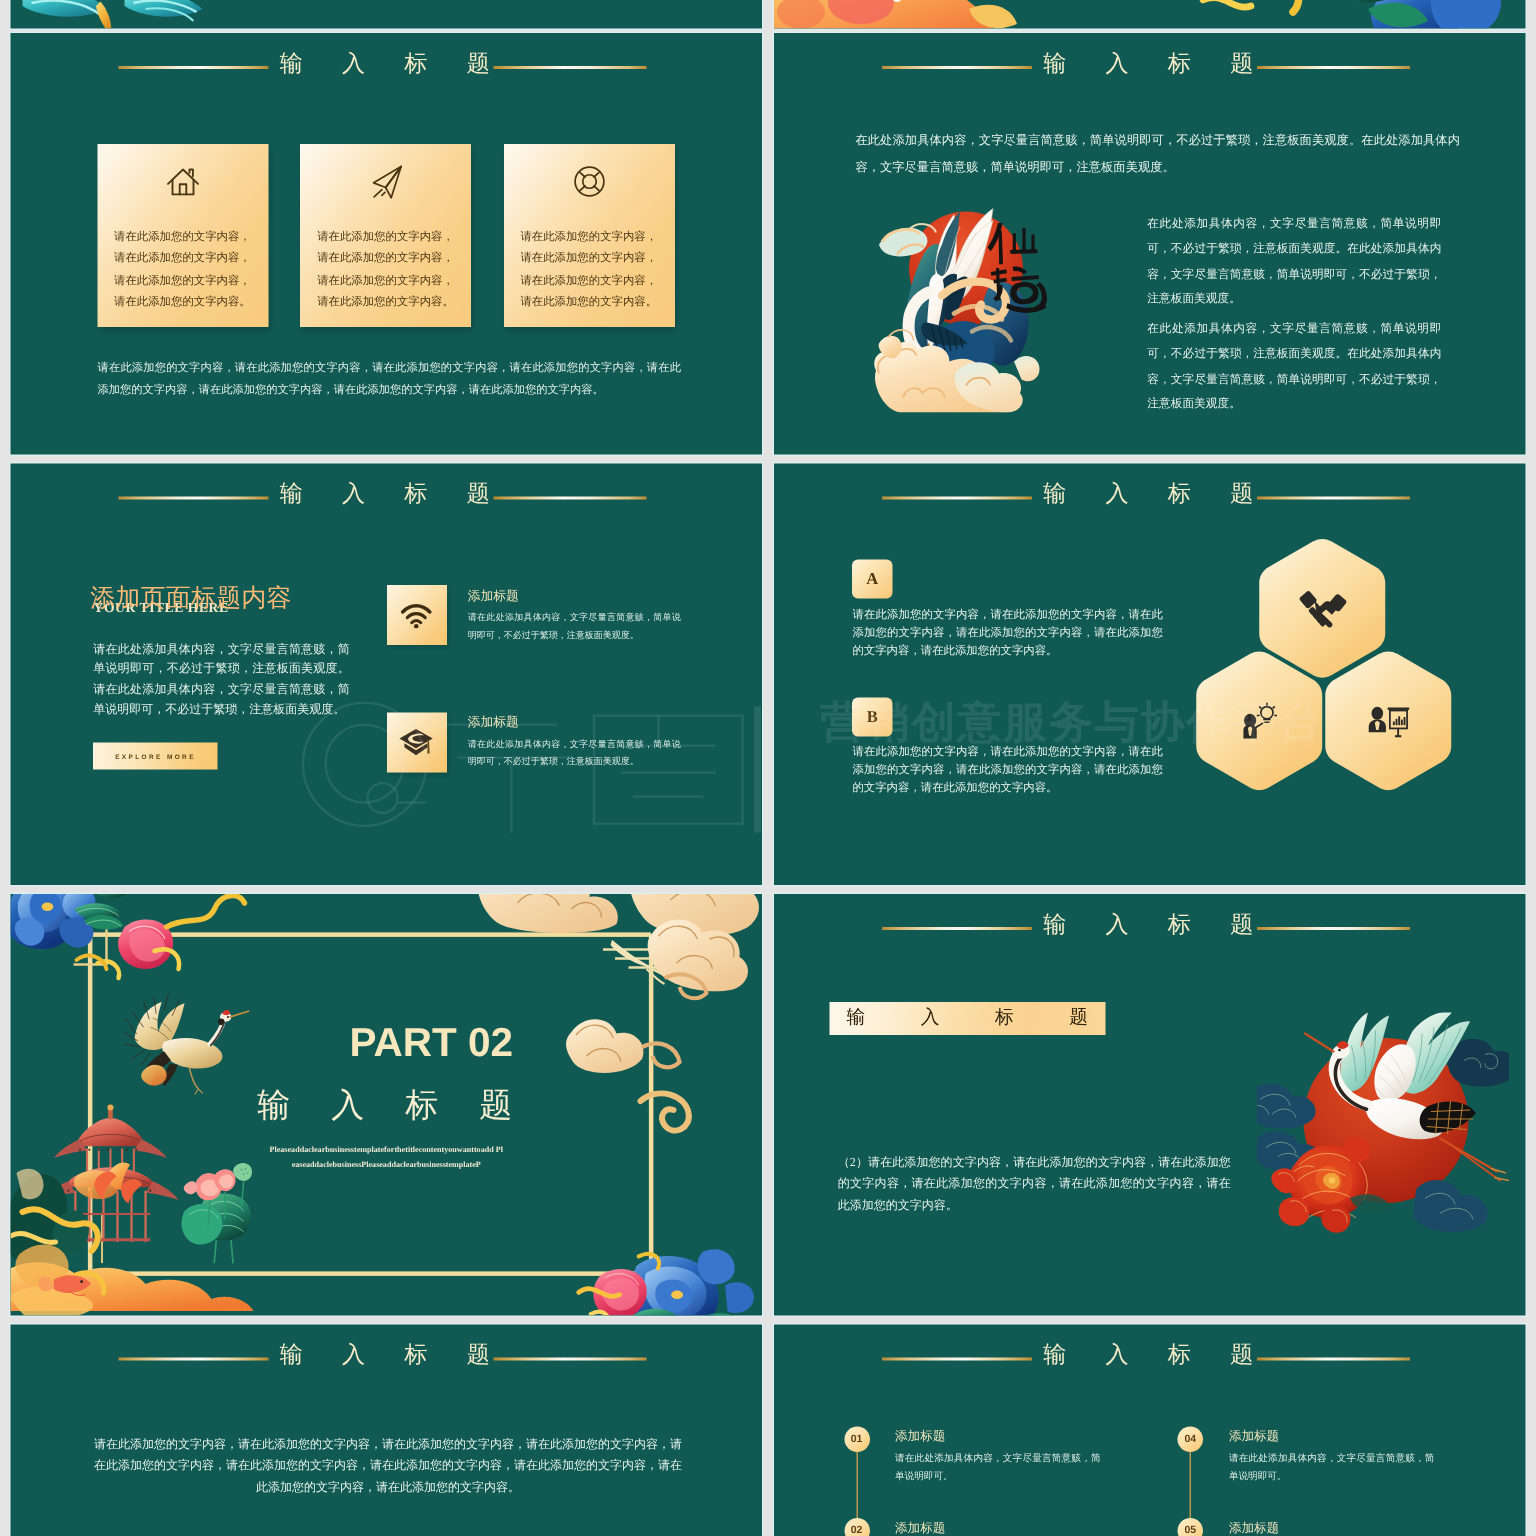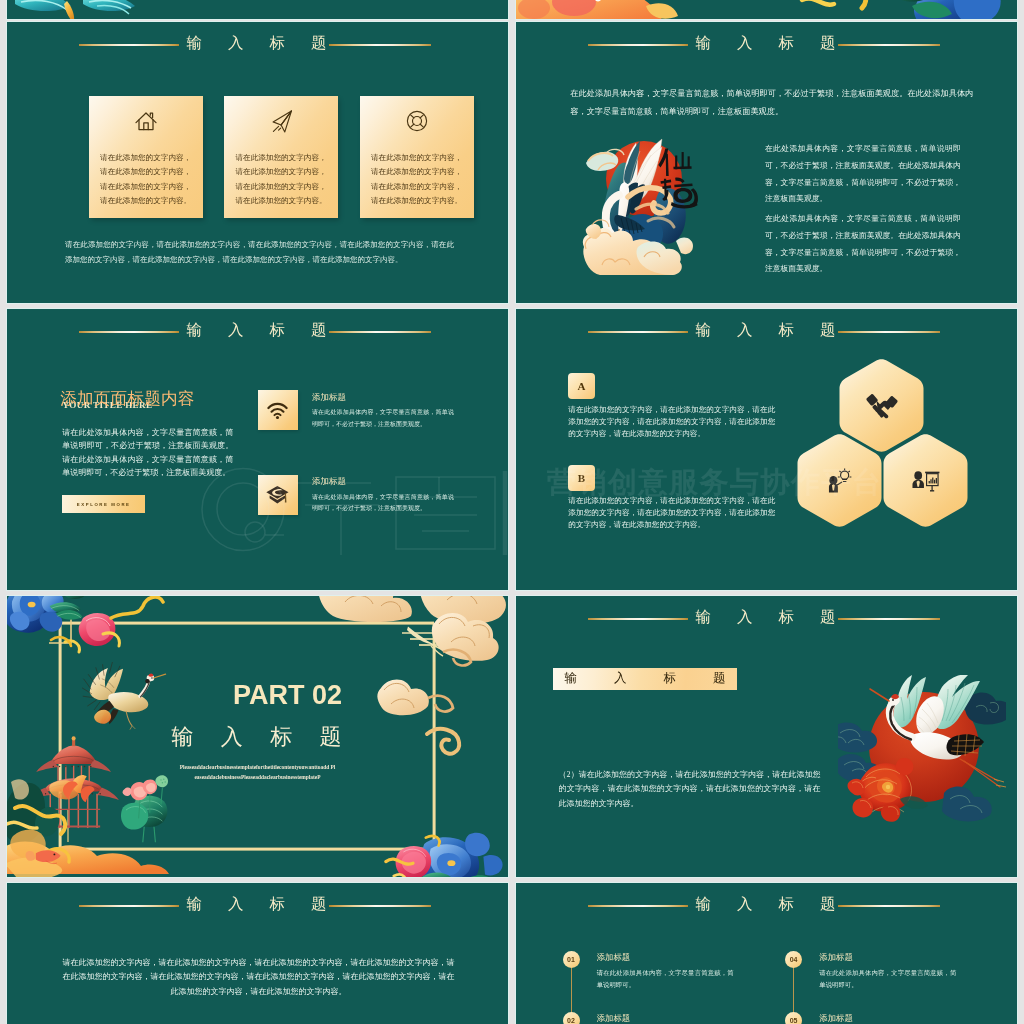--- a/index.html
+++ b/index.html
@@ -31,21 +31,21 @@
     background:linear-gradient(90deg,#b88c39 0%,#dbbd78 14%,#f7efdc 40%,#fdfaf2 55%,#e7d29a 78%,#c69a44 96%,#b2862f 100%);}
   .tb-line.r{left:322px;width:102px;
     background:linear-gradient(90deg,#b2862f 0%,#c69a44 5%,#e7d29a 24%,#fdfaf2 46%,#f7efdc 62%,#dbbd78 88%,#b88c39 100%);}
   .tb-title{position:absolute;left:179.5px;top:13.2px;width:140px;
     color:#f7ecc8;font-size:15.4px;line-height:15.5px;
     display:flex;justify-content:space-between;
     font-family:"Liberation Sans",sans-serif;font-weight:400;
   }
 
   
-  .cards{position:absolute;left:0;width:501px;top:0;height:350px;margin-left:24px;}
+  .cards{position:absolute;left:0;width:501px;top:0;height:350px;}
   .card{
     position:absolute;top:74px;width:114px;height:122px;
     background:linear-gradient(128deg,#fdf9ef 0%,#fdf0d9 14%,#fbe2b4 34%,#fad79a 52%,#f9cf87 72%,#f8cb7e 100%);
     box-shadow:1.5px 2.5px 5px rgba(0,0,0,.22);
   }
   .card1{left:57.6px}
   .card2{left:193px}
   .card3{left:328.5px}
   .card-icon{position:absolute;left:0;right:0;top:13px;display:flex;justify-content:center;}
   .card-txt{position:absolute;left:0;right:0;top:55px;text-align:center;

